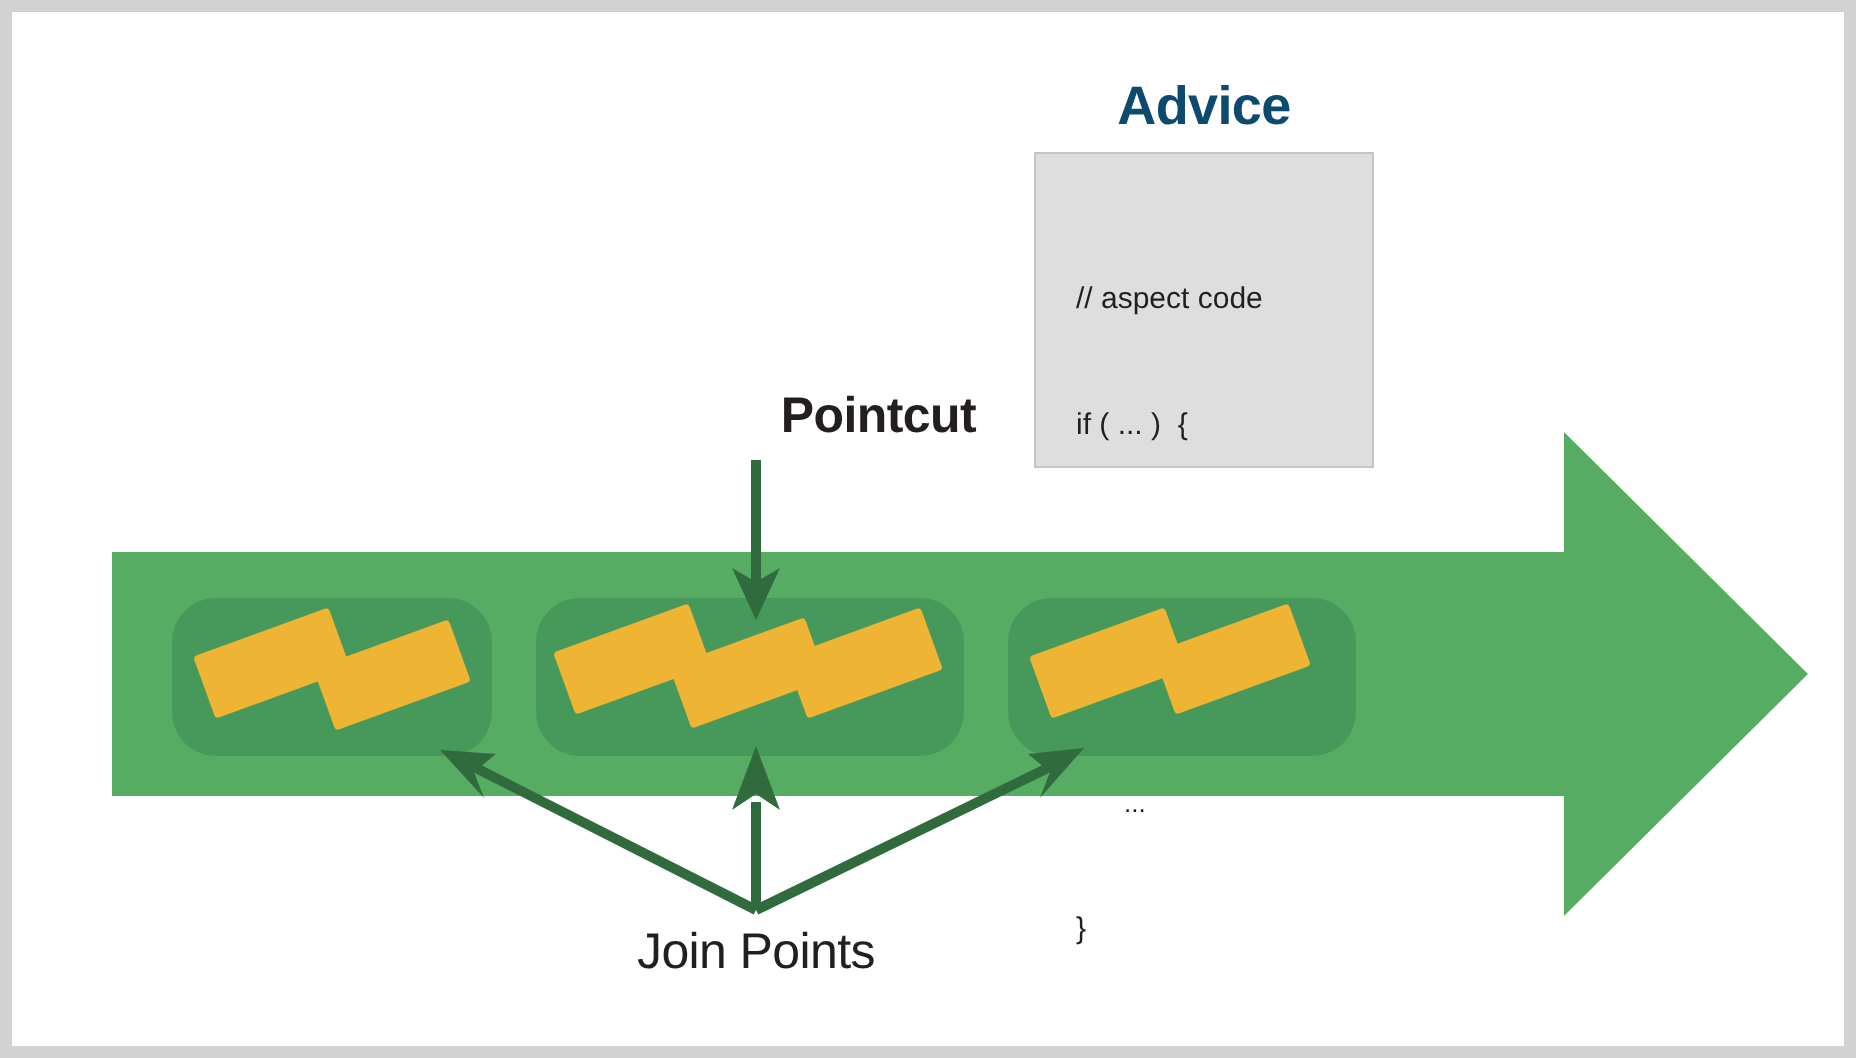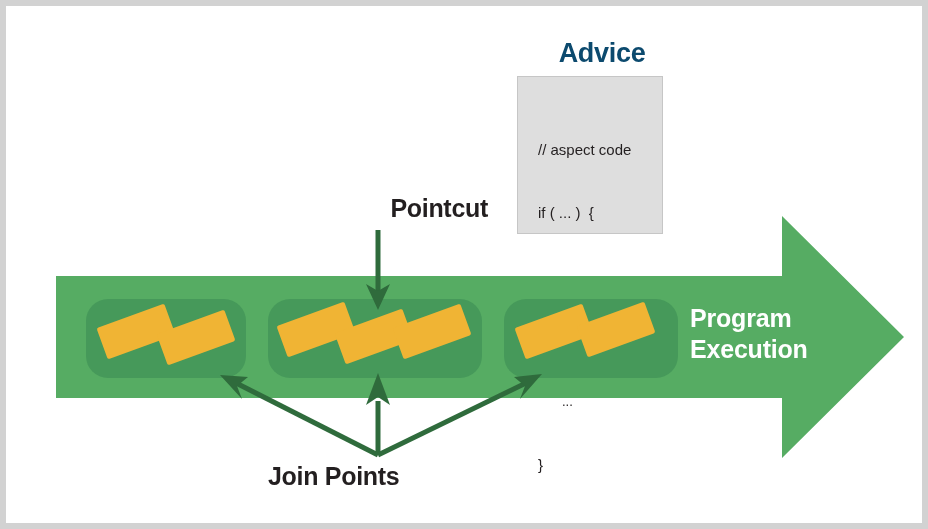--- a/index.html
+++ b/index.html
@@ -32,21 +32,21 @@
     font-size: 27px;
     font-weight: bold;
     color: #0c4a6e;
     letter-spacing: -0.3px;
   }
 
   
   #advice-code-box {
     left: 511px;
     top: 70px;
-    width: 146px;
+    width: 170px;
     height: 158px;
     background: #dedede;
     border: 1px solid #c6c6c6;
     box-sizing: border-box;
   }
   #advice-code-lines {
     position: absolute;
     left: 20px;
     top: 20px;
     right: 6px;
@@ -117,23 +117,23 @@
     color: #231f20;
     letter-spacing: -0.3px;
   }
   #pointcut-arrow { left: 330px; top: 218px; width: 90px; height: 90px; }
 
   
   #joinpoints-label {
     left: 262px;
     top: 456px;
     width: 220px;
-    text-align: left;
+    text-align: center;
     font-size: 25px;
-    font-weight: bold;
+    font-weight: normal;
     color: #231f20;
     letter-spacing: -0.3px;
   }
   #joinpoints-arrows { left: 190px; top: 355px; width: 380px; height: 100px; }
 </style>
 </head>
 <body>
 
 <div id="canvas">
 
@@ -161,24 +161,20 @@
   <div class="abs jp-group" id="jp-group-2">
     <div class="jp-shape" id="jp-2-a"></div>
     <div class="jp-shape" id="jp-2-b"></div>
     <div class="jp-shape" id="jp-2-c"></div>
   </div>
   <div class="abs jp-group" id="jp-group-3">
     <div class="jp-shape" id="jp-3-a"></div>
     <div class="jp-shape" id="jp-3-b"></div>
   </div>
 
-  <div class="abs" id="program-execution-label">
-    <div>Program</div>
-    <div>Execution</div>
-  </div>
 
   <div class="abs" id="pointcut-label">Pointcut</div>
 
   <svg class="abs" id="pointcut-arrow" viewBox="0 0 90 90">
     <line x1="42" y1="6" x2="42" y2="70" stroke="#2f6b3c" stroke-width="5"></line>
     <polygon points="42,86 30,60 42,67 54,60" fill="#2f6b3c"></polygon>
   </svg>
 
   <svg class="abs" id="joinpoints-arrows" viewBox="0 0 380 100">
 

